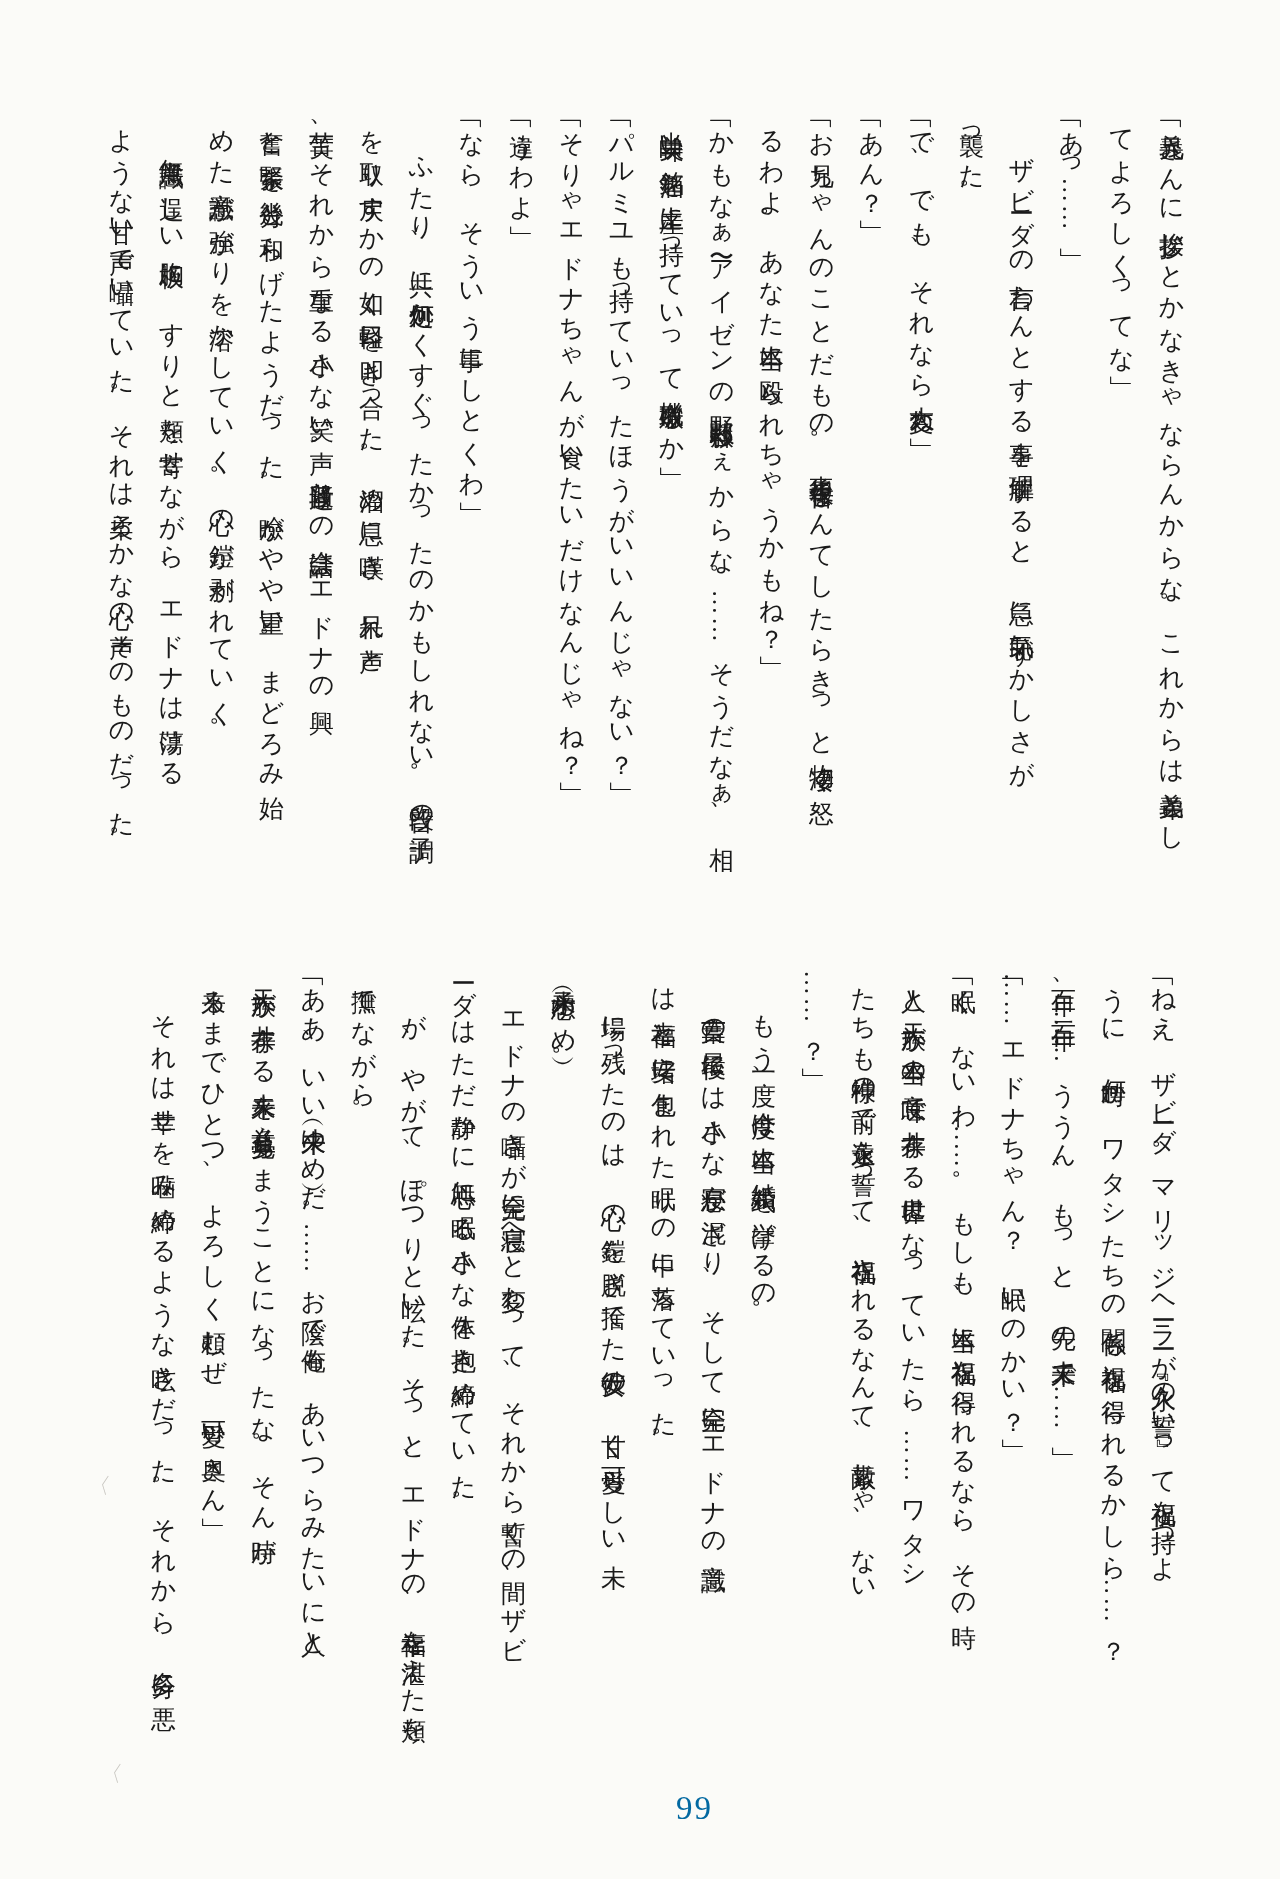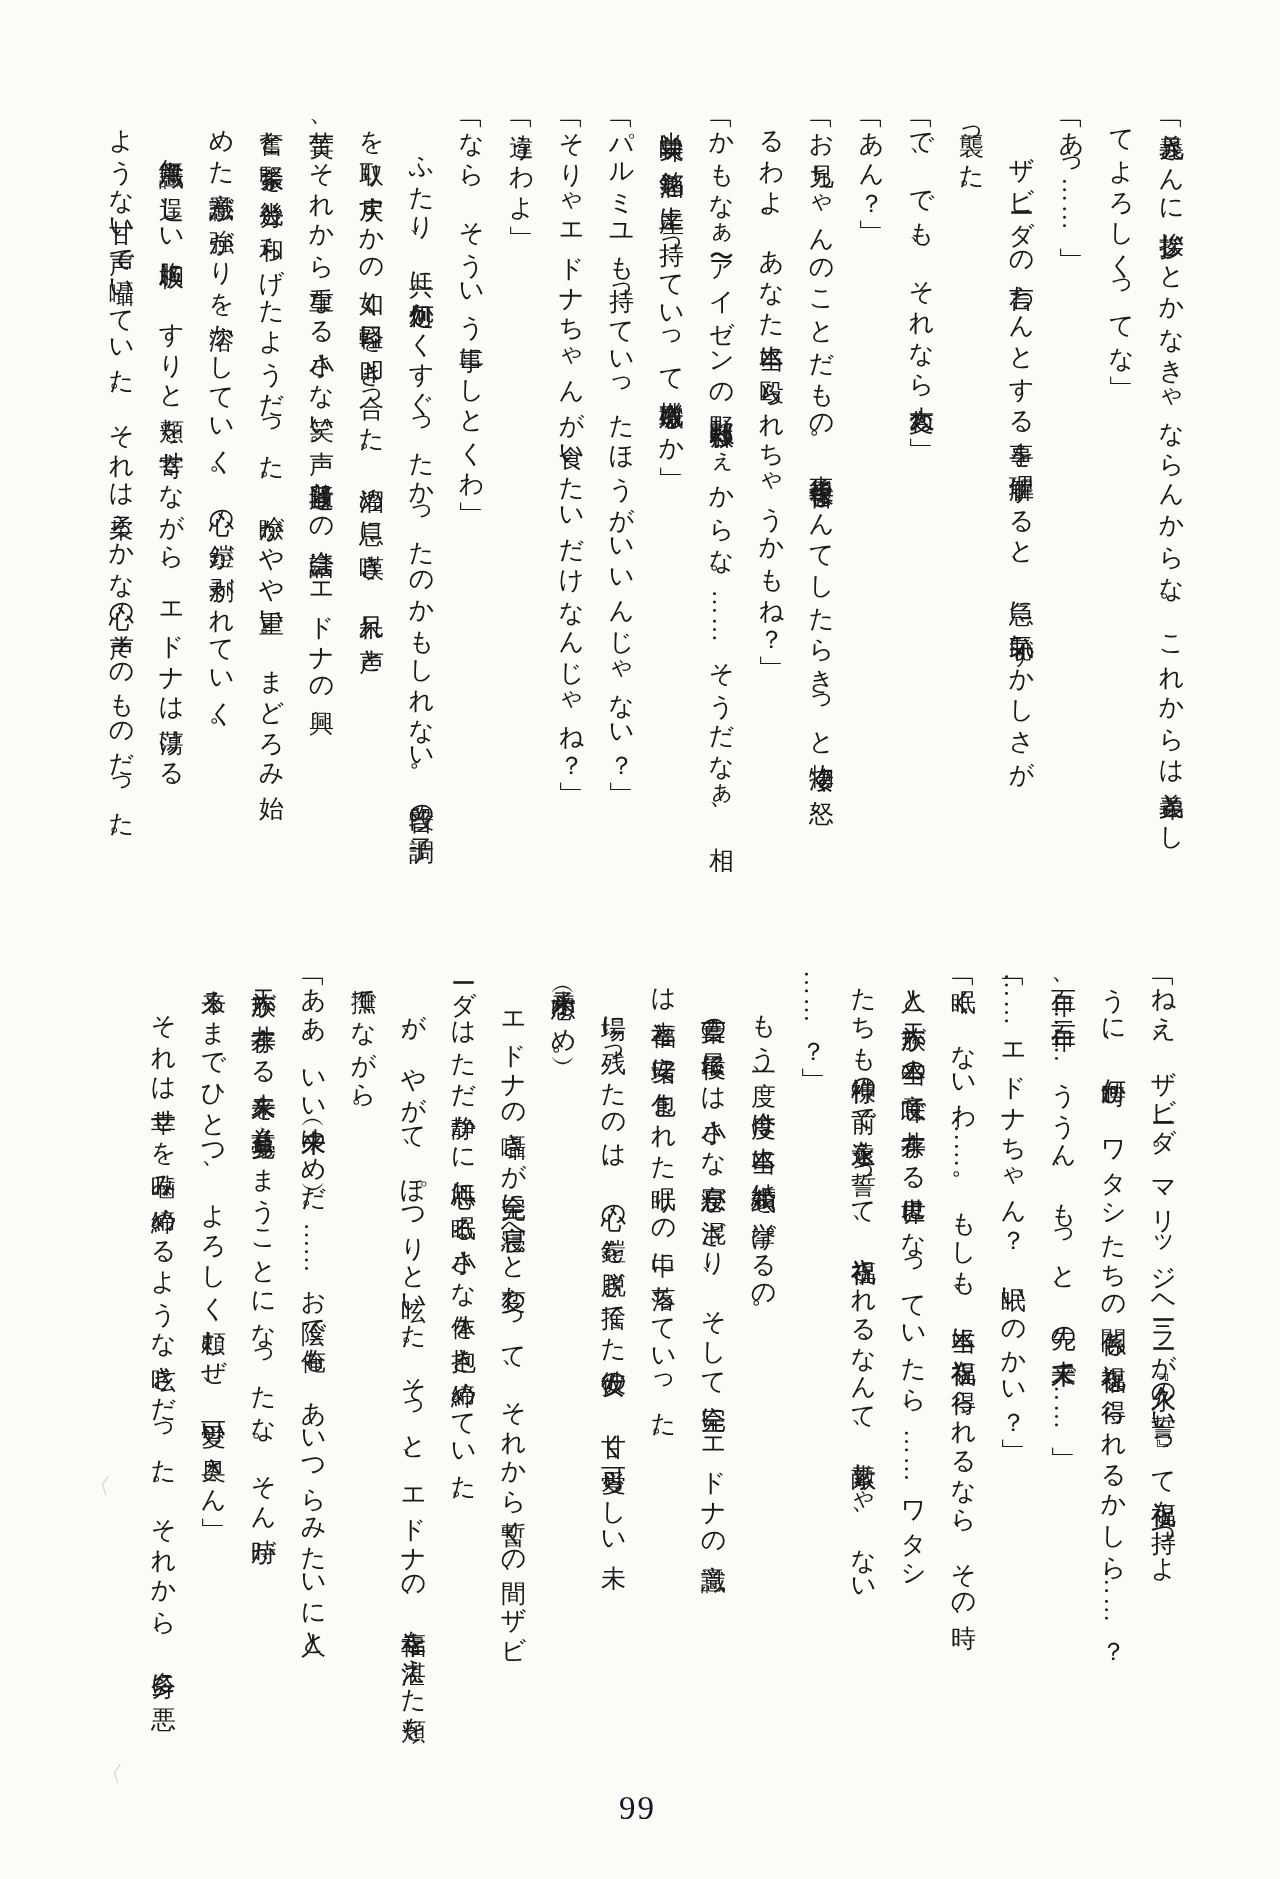--- a/index.html
+++ b/index.html
@@ -26,24 +26,24 @@
     font-size: 25px;
     line-height: 50px;
     letter-spacing: 2.5px;
   }
   .v-line.indent { text-indent: 27px; }
   .v-line.tight  { letter-spacing: 1px; }
   .v-line.xtight { letter-spacing: 0.2px; }
   .page-number {
     position: absolute;
     top: 1790px;
-    left: 619px;
+    left: 676px;
     font-size: 33px;
     letter-spacing: 2px;
-    color: #0f172a;
+    color: #0369a1;
   }
   .artifact {
     position: absolute;
     color: #c9c7c2;
     font-size: 22px;
     transform: rotate(8deg);
   }
   .artifact.a1 { top: 1470px; left: 88px; }
   .artifact.a2 { top: 1758px; left: 100px; }
 </style>

